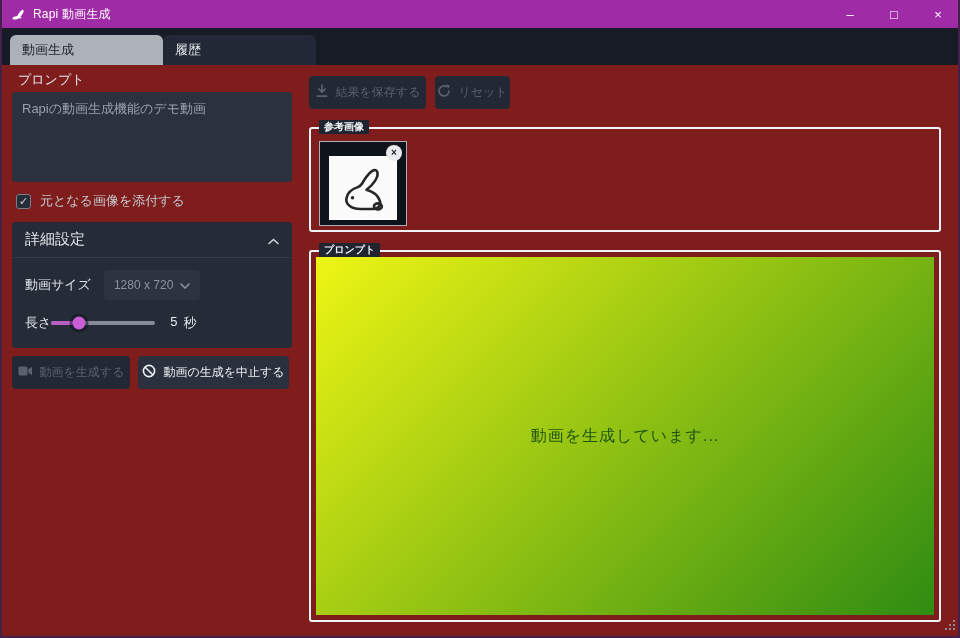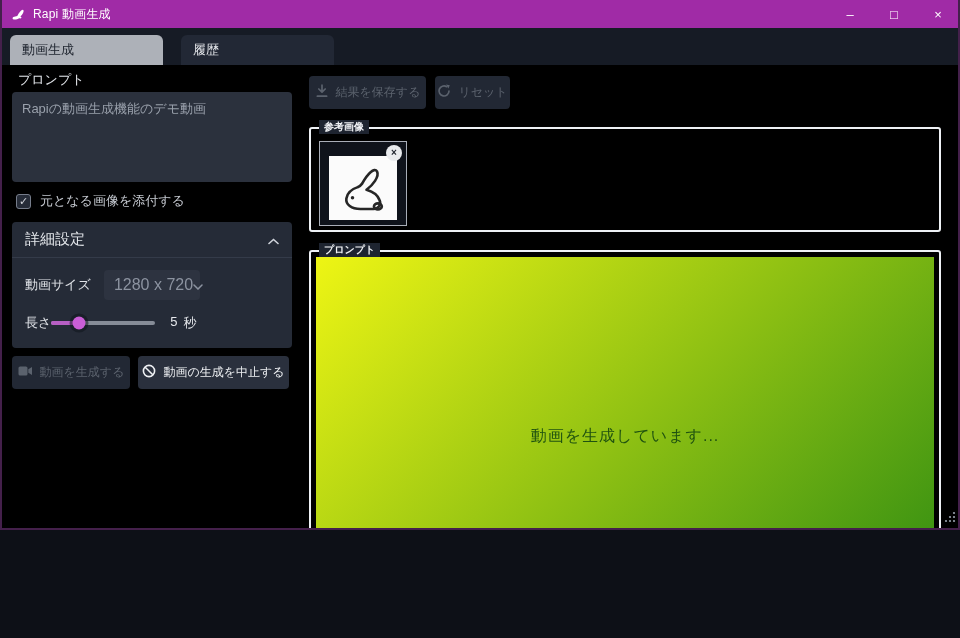--- a/index.html
+++ b/index.html
@@ -1,30 +1,30 @@
 <!DOCTYPE html>
 <html><head>
 <meta charset="utf-8">
 <style>
   html,body{margin:0;padding:0;background:#0d1017;}
   *{box-sizing:border-box;font-family:"Liberation Sans","DejaVu Sans",sans-serif;}
-  .window{position:relative;width:960px;height:530px;background:#000000;overflow:hidden;
+  .window{position:relative;width:960px;height:638px;background:#7f1d1d;overflow:hidden;
           border-left:2px solid #44204b;border-right:2px solid #44204b;border-bottom:2px solid #44204b;}
   
   .titlebar{position:absolute;top:0;left:-2px;right:-2px;height:28px;background:#a02ba6;
             display:flex;align-items:center;color:#fff;}
   .app-icon{margin:0 7px 0 10px;display:flex;align-items:center;}
   .win-title{font-size:12px;letter-spacing:.2px;}
   .win-controls{margin-left:auto;display:flex;height:100%;}
   .win-btn{width:44px;height:100%;display:flex;align-items:center;justify-content:center;
            font-size:13px;color:#fff;cursor:default;}
   
   .tabstrip{position:absolute;top:28px;left:0;right:0;height:37px;background:#161b25;
             display:flex;align-items:flex-end;padding-left:8px;}
-  .tab{width:153px;height:30px;margin-right:18px;display:flex;align-items:center;
+  .tab{width:153px;height:30px;margin-right:0;display:flex;align-items:center;
        padding:0 12px;font-size:13px;border-radius:6px 6px 0 0;white-space:nowrap;overflow:hidden;}
   .tab.active{background:#adb1b8;color:#1b212b;}
   .tab.inactive{background:#222835;color:#e6e8ec;}
   
   .main{position:absolute;top:65px;left:0;right:0;bottom:0;}
   .label{font-size:13px;color:#dfe2e7;}
   .prompt-label{position:absolute;left:16px;top:6px;}
   .prompt-box{position:absolute;left:10px;top:27px;width:280px;height:90px;background:#2b313d;
               border:none;border-radius:4px;padding:8px 10px;font-size:13px;color:#9aa1ac;
               resize:none;outline:none;line-height:1.45;}
@@ -34,21 +34,21 @@
   .checkbox-label{font-size:13px;color:#c5c9d0;}
   
   .adv-card{position:absolute;left:10px;top:157px;width:280px;background:#252b37;border-radius:4px;}
   .adv-header{height:36px;display:flex;align-items:center;justify-content:space-between;
               padding:0 13px;border-bottom:1px solid #343b49;}
   .adv-title{font-size:15px;color:#e4e7eb;}
   .adv-body{padding:12px 13px 16px 13px;}
   .row{display:flex;align-items:center;}
   .size-row .label{margin-right:13px;text-align:right;}
   .select{width:96px;height:30px;background:#2d3340;border-radius:4px;display:flex;align-items:center;
-          justify-content:space-between;padding:0 10px;color:#8c93a0;font-size:16px;white-space:nowrap;}
+          justify-content:space-between;padding:0 10px;color:#8c93a0;font-size:12px;white-space:nowrap;}
   .len-row{margin-top:14px;}
   .len-row .label{margin-right:0;}
   .slider{position:relative;width:104px;height:4px;background:#868c97;border-radius:2px;margin-right:15px;}
   .slider-fill{position:absolute;left:0;top:0;height:100%;background:#b75fc4;border-radius:2px;}
   .slider-thumb{position:absolute;top:50%;width:13px;height:13px;border-radius:50%;background:#ca5ed6;
                 transform:translate(-50%,-50%);box-shadow:0 0 0 3px rgba(17,21,29,.55);}
   .len-value{font-size:13px;color:#e6e8ec;display:flex;gap:6px;}
   
   .btn{position:absolute;height:33px;border-radius:4px;display:flex;align-items:center;justify-content:center;
        gap:7px;font-size:12px;font-weight:normal;white-space:nowrap;overflow:hidden;padding:0 8px;}

